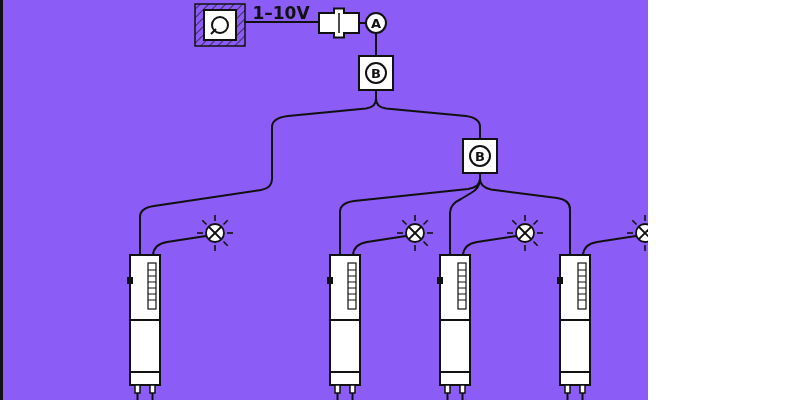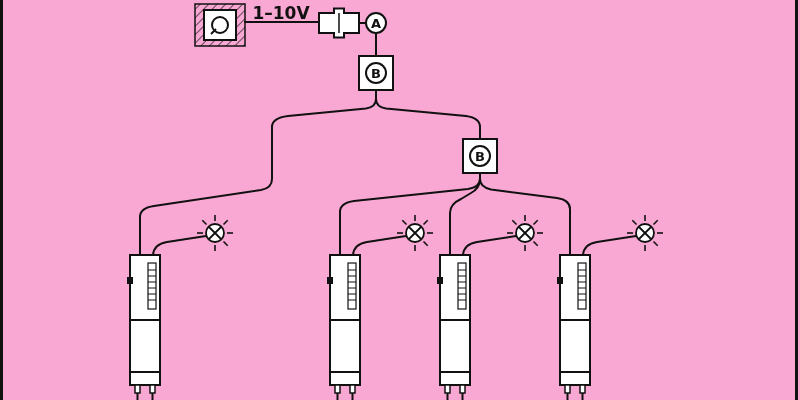--- a/index.html
+++ b/index.html
@@ -1,16 +1,16 @@
 <!DOCTYPE html>
 <html><head>
 <meta charset="utf-8">
 <style>
   html,body{margin:0;padding:0;background:#fff;}
-  .stage{position:relative;width:800px;height:400px;background:#f9a8d4;overflow:hidden;}
+  .stage{position:relative;width:648px;height:400px;background:#8b5cf6;overflow:hidden;}
   svg{display:block;}
   text{font-family:"DejaVu Sans","Liberation Sans",sans-serif;font-weight:bold;fill:#111;}
   .sig{font-size:17px;}
   .node{font-size:13px;}
 </style>
 </head>
 <body>
 
 <div class="stage">
 <svg width="800" height="400" viewBox="0 0 800 400">

